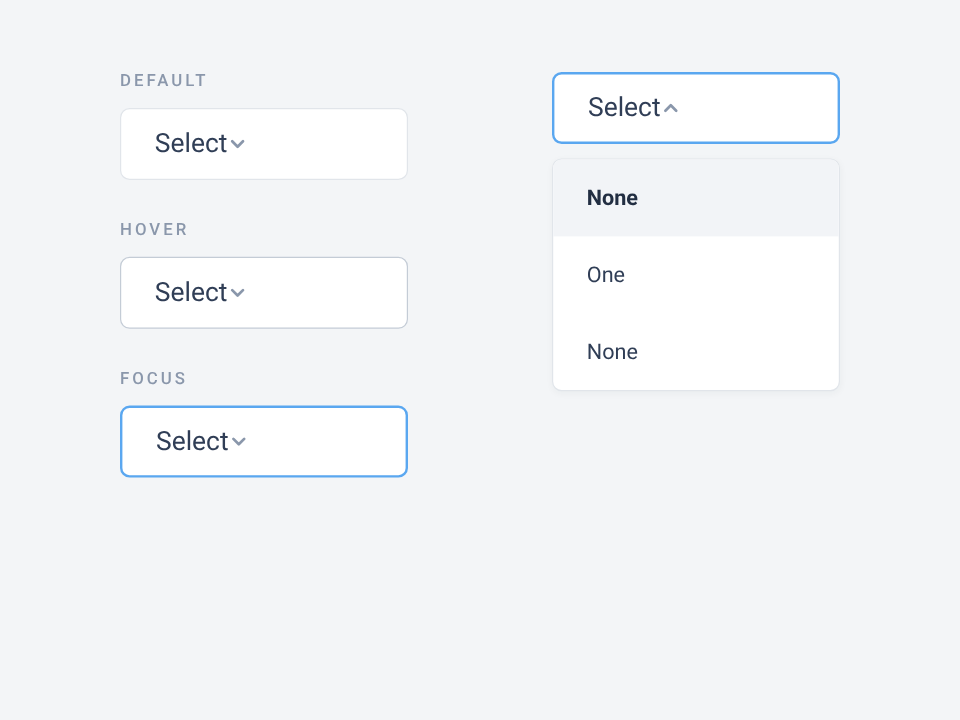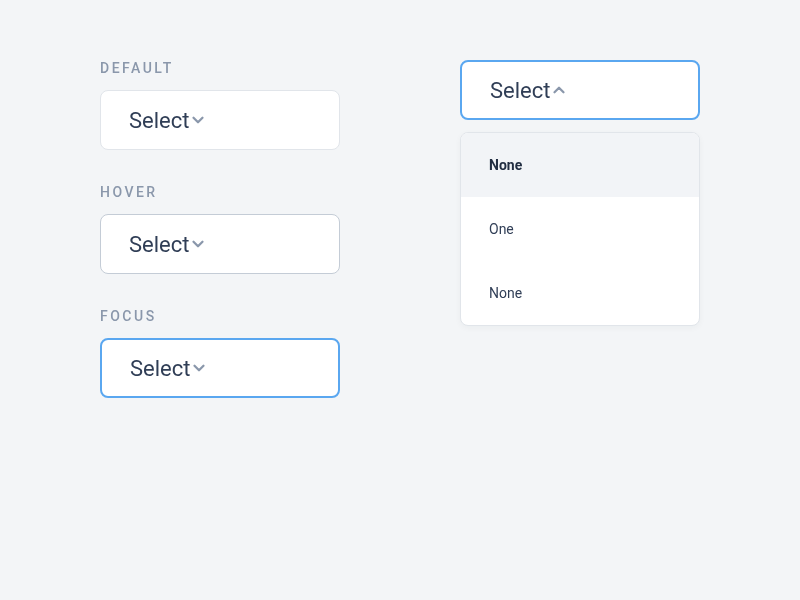--- a/index.html
+++ b/index.html
@@ -68,21 +68,21 @@
     border: 1px solid #e1e5ea;
     border-radius: 8px;
     overflow: hidden;
     box-shadow: 0 2px 6px rgba(30,40,60,0.04);
   }
   .menu-item {
     height: 64px;
     display: flex;
     align-items: center;
     padding: 0 28px;
-    font-size: 14px;
+    font-size: 18px;
     color: #303e56;
     cursor: pointer;
   }
   .menu-item.highlight {
     background: #f2f4f7;
     font-weight: 700;
     color: #222e42;
   }
 </style>
 </head>

